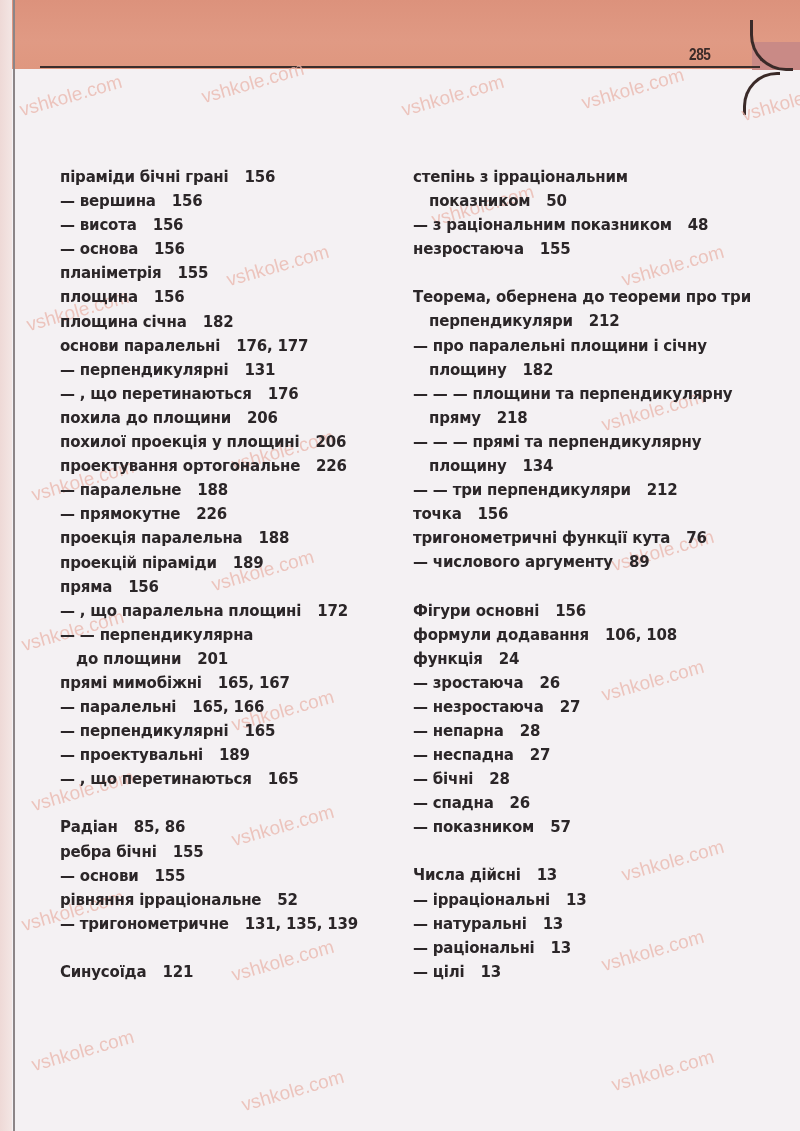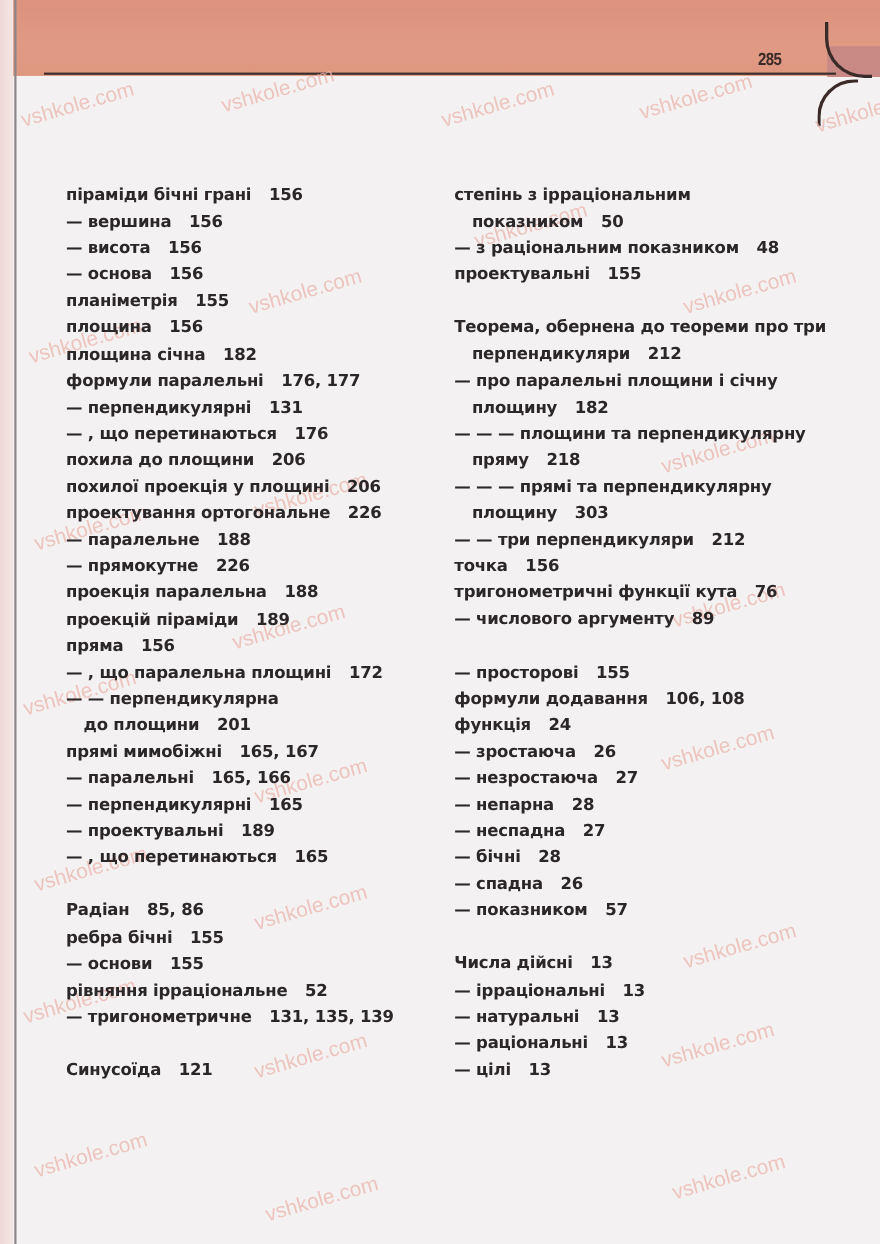--- a/index.html
+++ b/index.html
@@ -105,21 +105,21 @@
   </div>
 
 <div class="column col-left">
     <div class="entry"><span>піраміди бічні грані</span><span class="pages">156</span></div>
     <div class="entry"><span>— вершина</span><span class="pages">156</span></div>
     <div class="entry"><span>— висота</span><span class="pages">156</span></div>
     <div class="entry"><span>— основа</span><span class="pages">156</span></div>
     <div class="entry"><span>планіметрія</span><span class="pages">155</span></div>
     <div class="entry"><span>площина</span><span class="pages">156</span></div>
     <div class="entry"><span>площина січна</span><span class="pages">182</span></div>
-    <div class="entry"><span>формули паралельні</span><span class="pages">176, 177</span></div>
+    <div class="entry"><span>основи паралельні</span><span class="pages">176, 177</span></div>
     <div class="entry"><span>— перпендикулярні</span><span class="pages">131</span></div>
     <div class="entry"><span>— , що перетинаються</span><span class="pages">176</span></div>
     <div class="entry"><span>похила до площини</span><span class="pages">206</span></div>
     <div class="entry"><span>похилої проекція у площині</span><span class="pages">206</span></div>
     <div class="entry"><span>проектування ортогональне</span><span class="pages">226</span></div>
     <div class="entry"><span>— паралельне</span><span class="pages">188</span></div>
     <div class="entry"><span>— прямокутне</span><span class="pages">226</span></div>
     <div class="entry"><span>проекція паралельна</span><span class="pages">188</span></div>
     <div class="entry"><span>проекцій піраміди</span><span class="pages">189</span></div>
     <div class="entry"><span>пряма</span><span class="pages">156</span></div>
@@ -135,32 +135,32 @@
     <div class="entry"><span>ребра бічні</span><span class="pages">155</span></div>
     <div class="entry"><span>— основи</span><span class="pages">155</span></div>
     <div class="entry"><span>рівняння ірраціональне</span><span class="pages">52</span></div>
     <div class="entry"><span>— тригонометричне</span><span class="pages">131, 135, 139</span></div>
     <div class="gap"></div>
     <div class="entry"><span>Синусоїда</span><span class="pages">121</span></div>
   </div>
 <div class="column col-right">
     <div class="entry"><span>степінь з ірраціональним</span><span class="cont"><span>показником</span><span class="pages">50</span></span></div>
     <div class="entry"><span>— з раціональним показником</span><span class="pages">48</span></div>
-    <div class="entry"><span>проектувальні</span><span class="pages">155</span></div>
+    <div class="entry"><span>незростаюча</span><span class="pages">155</span></div>
     <div class="gap"></div>
     <div class="entry"><span>Теорема, обернена до теореми про три</span><span class="cont"><span>перпендикуляри</span><span class="pages">212</span></span></div>
     <div class="entry"><span>— про паралельні площини і січну</span><span class="cont"><span>площину</span><span class="pages">182</span></span></div>
     <div class="entry"><span>— — — площини та перпендикулярну</span><span class="cont"><span>пряму</span><span class="pages">218</span></span></div>
-    <div class="entry"><span>— — — прямі та перпендикулярну</span><span class="cont"><span>площину</span><span class="pages">303</span></span></div>
+    <div class="entry"><span>— — — прямі та перпендикулярну</span><span class="cont"><span>площину</span><span class="pages">134</span></span></div>
     <div class="entry"><span>— — три перпендикуляри</span><span class="pages">212</span></div>
     <div class="entry"><span>точка</span><span class="pages">156</span></div>
     <div class="entry"><span>тригонометричні функції кута</span><span class="pages">76</span></div>
     <div class="entry"><span>— числового аргументу</span><span class="pages">89</span></div>
     <div class="gap"></div>
-    <div class="entry"><span>— просторові</span><span class="pages">155</span></div>
+    <div class="entry"><span>Фігури основні</span><span class="pages">156</span></div>
     <div class="entry"><span>формули додавання</span><span class="pages">106, 108</span></div>
     <div class="entry"><span>функція</span><span class="pages">24</span></div>
     <div class="entry"><span>— зростаюча</span><span class="pages">26</span></div>
     <div class="entry"><span>— незростаюча</span><span class="pages">27</span></div>
     <div class="entry"><span>— непарна</span><span class="pages">28</span></div>
     <div class="entry"><span>— неспадна</span><span class="pages">27</span></div>
     <div class="entry"><span>— бічні</span><span class="pages">28</span></div>
     <div class="entry"><span>— спадна</span><span class="pages">26</span></div>
     <div class="entry"><span>— показником</span><span class="pages">57</span></div>
     <div class="gap"></div>

